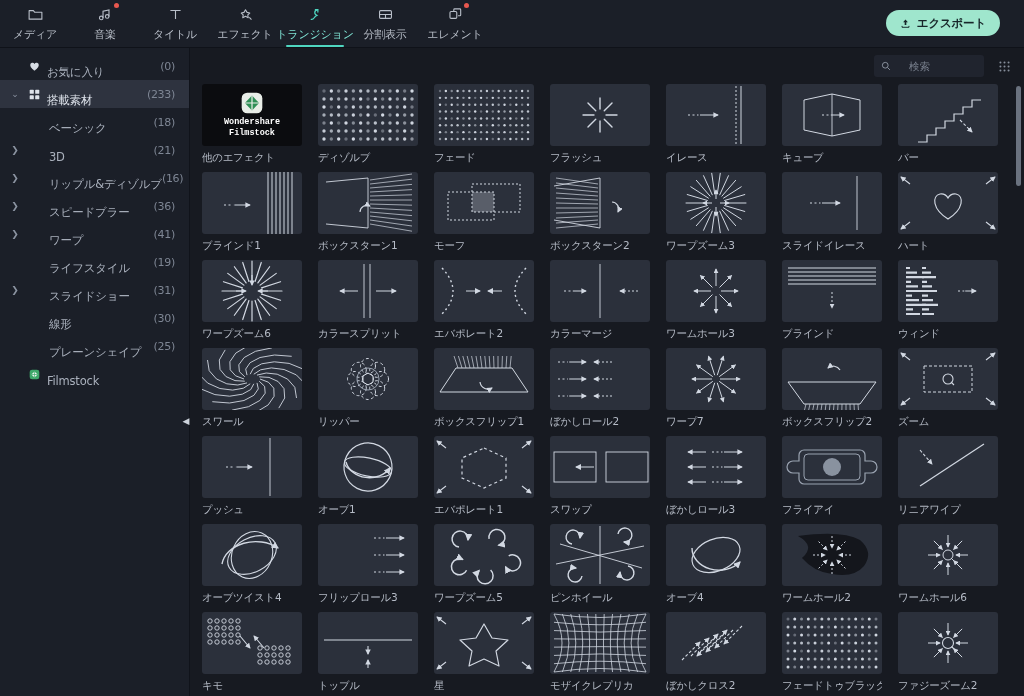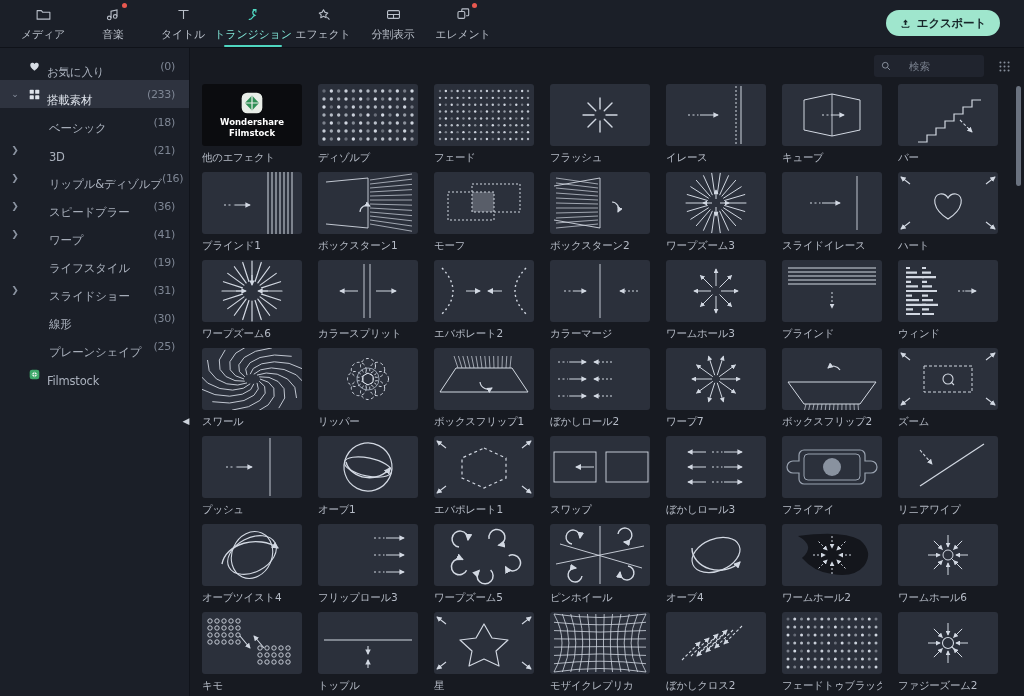--- a/index.html
+++ b/index.html
@@ -13,21 +13,21 @@
   .app { width: 1024px; height: 696px; display: flex; flex-direction: column; }
 
   
   .topbar {
     height: 48px; flex: 0 0 48px;
     background: #1b1f28;
     display: flex; align-items: flex-end;
     position: relative;
     border-bottom: 1px solid #0f1219;
   }
-  .tabs { display: flex; align-items: center; padding-left: 8px; height: 48px; }
+  .tabs { display: flex; align-items: center; padding-left: 0; height: 48px; }
   .tab {
     width: 70px; height: 48px;
     display: flex; flex-direction: column;
     align-items: center; justify-content: flex-start;
     padding-top: 5px;
     position: relative; cursor: pointer;
   }
   .tab .ticon { height: 20px; display:flex; align-items:center; justify-content:center; position: relative; }
   .tab .tlabel {
     font-size: 11px; color: #b9bfc9; margin-top: 3px;
@@ -123,21 +123,21 @@
     position: relative; overflow: hidden;
   }
   .card.promo .thumb { background: #0b0c0f; }
   .card .cname {
     font-size: 10.5px; color: #b6bcc7;
     margin-top: 5px; white-space: nowrap; overflow: hidden;
     letter-spacing: -0.3px;
   }
   .promo-inner {
     width: 100%; height: 100%;
-    display: flex; flex-direction: column; align-items: center; justify-content: center; gap: 3px;
+    display: flex; flex-direction: column; align-items: center; justify-content: center; gap: 3px; font-family: Liberation Mono, monospace;
   }
   .promo-txt { font-size: 8.5px; color: #fff; line-height: 1.25; text-align: center; font-weight: bold; }
 
   .vscroll {
     position: absolute; right: 3px; top: 2px;
     width: 5px; height: 596px; border-radius: 3px;
     background: transparent;
   }
   .vthumb {
     width: 5px; height: 100px; border-radius: 3px;
@@ -172,38 +172,38 @@
           <span class="tlabel">音楽</span>
         </div>
         <div class="tab">
           <span class="ticon">
             <svg width="17" height="17" viewBox="0 0 20 20">
               <path d="M4 5.3h12M10 5.3v10" stroke="#b9bfc9" stroke-width="1.3" fill="none"></path>
             </svg>
           </span>
           <span class="tlabel">タイトル</span>
         </div>
+        <div class="tab">
+          <span class="ticon">
+            <svg width="17" height="17" viewBox="0 0 20 20">
+              <path d="M10 4.5l1.8 3 3.2.8-2.3 2.2.5 3.2L10 12.2l-3.2 1.5.5-3.2L5 8.3l3.2-.8z" stroke="#b9bfc9" stroke-width="1.3" fill="none" stroke-linejoin="round"></path>
+              <path d="M14.5 13.5l2.5 2.5" stroke="#b9bfc9" stroke-width="1.3" fill="none"></path>
+            </svg>
+          </span>
+          <span class="tlabel">エフェクト</span>
+        </div>
         <div class="tab active">
           <span class="ticon">
             <svg width="17" height="17" viewBox="0 0 20 20">
               <path d="M12.5 4.5c-4 0-4.5 5-1 6.5-3.5 1.5-3 5.5-6.5 4.8" stroke="#4fd6c0" stroke-width="1.5" fill="none" stroke-linecap="round"></path>
               <path d="M9.8 4.2h3v3" stroke="#4fd6c0" stroke-width="1.4" fill="none" stroke-linecap="round"></path>
             </svg>
           </span>
           <span class="tlabel">トランジション</span>
           <span class="underline"></span>
-        </div>
-        <div class="tab">
-          <span class="ticon">
-            <svg width="17" height="17" viewBox="0 0 20 20">
-              <path d="M10 4.5l1.8 3 3.2.8-2.3 2.2.5 3.2L10 12.2l-3.2 1.5.5-3.2L5 8.3l3.2-.8z" stroke="#b9bfc9" stroke-width="1.3" fill="none" stroke-linejoin="round"></path>
-              <path d="M14.5 13.5l2.5 2.5" stroke="#b9bfc9" stroke-width="1.3" fill="none"></path>
-            </svg>
-          </span>
-          <span class="tlabel">エフェクト</span>
         </div>
         <div class="tab">
           <span class="ticon">
             <svg width="17" height="17" viewBox="0 0 20 20">
               <rect x="3" y="5.5" width="14" height="9" rx="1.3" stroke="#b9bfc9" stroke-width="1.3" fill="none"></rect>
               <path d="M3 10h14M10 10v4.5" stroke="#b9bfc9" stroke-width="1.3" fill="none"></path>
             </svg>
           </span>
           <span class="tlabel">分割表示</span>
         </div>

